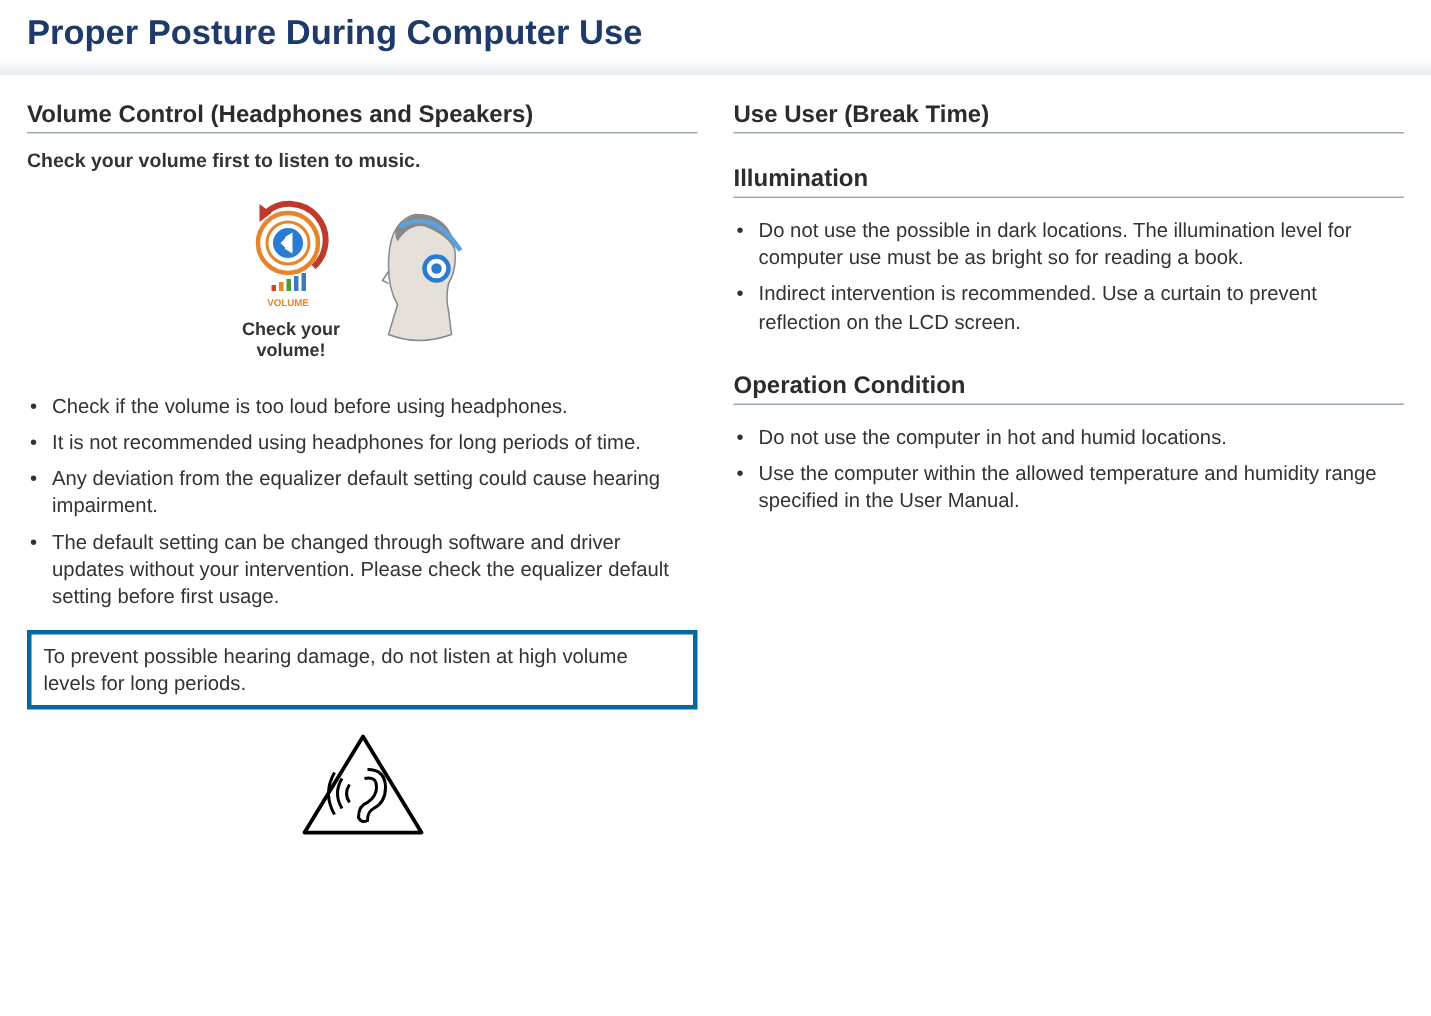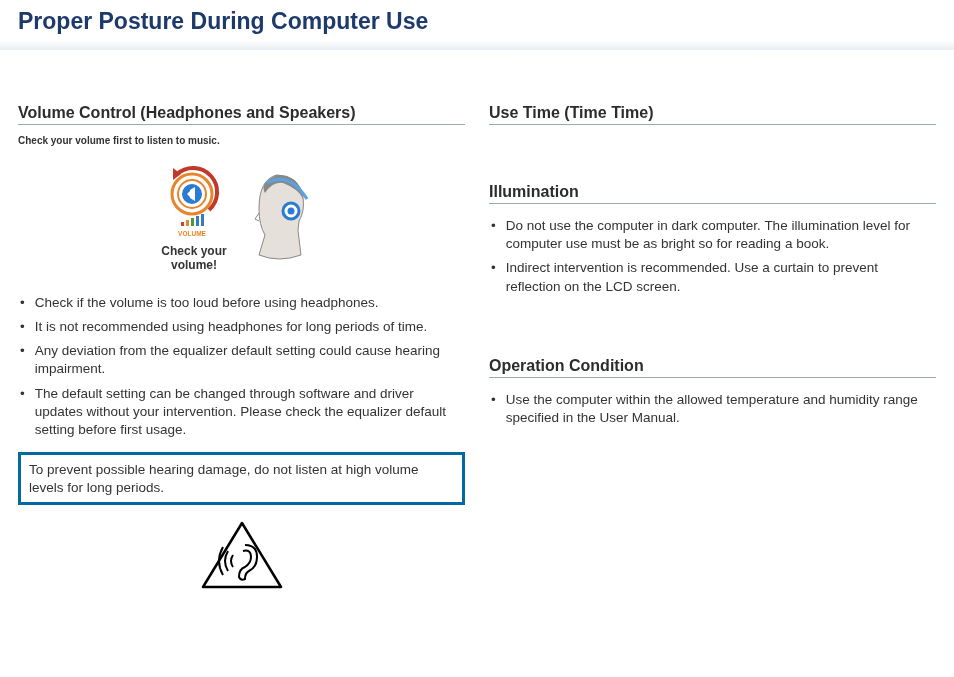--- a/index.html
+++ b/index.html
@@ -57,24 +57,23 @@
     flex: 1;
     min-width: 0;
   }
   .section-head {
     font-size: 16px;
     font-weight: 700;
     color: #2c2c2c;
     border-bottom: 1px solid #9aa9b8;
     padding-bottom: 2px;
     margin-bottom: 10px;
-    margin-top: 36px;
   }
   .sub-bold {
-    font-size: 10px;
+    font-size: 13px;
     font-weight: 700;
     margin-bottom: 14px;
   }
   .illus {
     display: flex;
     align-items: center;
     justify-content: center;
     margin: 6px 0 18px 0;
   }
   .vol-caption {
@@ -193,35 +192,38 @@
         <path d="M 48 26 Q 60 26 60 38 Q 60 48 52 52 Q 48 54 48 60 Q 44 62 42 58 Q 42 50 48 48 Q 54 44 54 38 Q 54 30 46 32" fill="none" stroke="#000" stroke-width="2"></path>
 
         <path d="M 36 36 Q 32 42 36 48" fill="none" stroke="#000" stroke-width="2"></path>
         <path d="M 31 32 Q 25 42 31 52" fill="none" stroke="#000" stroke-width="2"></path>
         <path d="M 26 28 Q 18 42 26 56" fill="none" stroke="#000" stroke-width="2"></path>
       </svg>
     </div>
   </div>
 
   <div class="col">
-    <div class="section-head">Use Time (Time Time)</div>
+    <div class="section-head">Use User (Break Time)</div>
 
     <div style="height:12px"></div>
     <div class="section-head">Illumination</div>
     <ul class="bullets">
       <li>
-          <span>Do not use the computer in dark computer. The illumination level for computer use must be as bright so for reading a book.</span>
+          <span>Do not use the possible in dark locations. The illumination level for computer use must be as bright so for reading a book.</span>
         </li>
       <li>
           <span>Indirect intervention is recommended. Use a curtain to prevent reflection on the LCD screen.</span>
         </li>
     </ul>
 
     <div style="height:12px"></div>
     <div class="section-head">Operation Condition</div>
     <ul class="bullets">
       <li>
+          <span>Do not use the computer in hot and humid locations.</span>
+        </li>
+      <li>
           <span>Use the computer within the allowed temperature and humidity range specified in the User Manual.</span>
         </li>
     </ul>
   </div>
 
 </div>
 
 </body></html>

